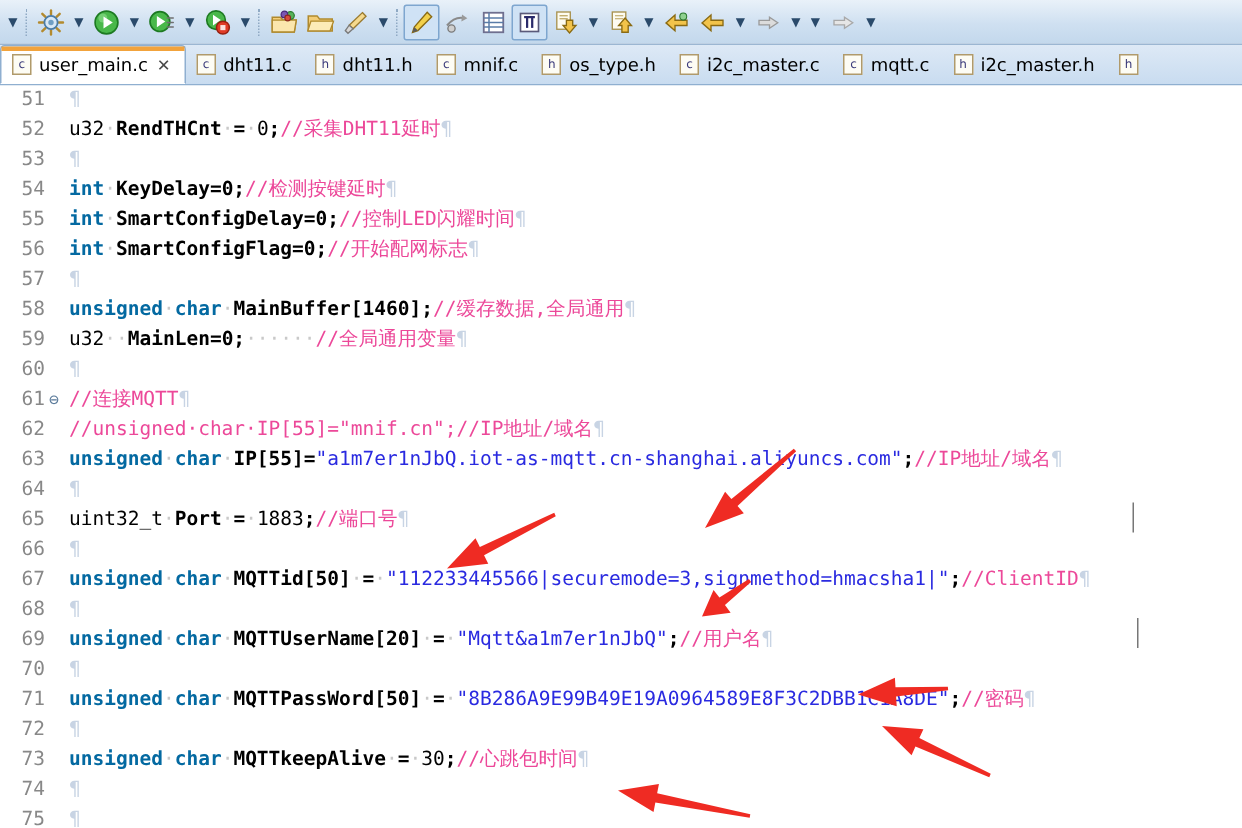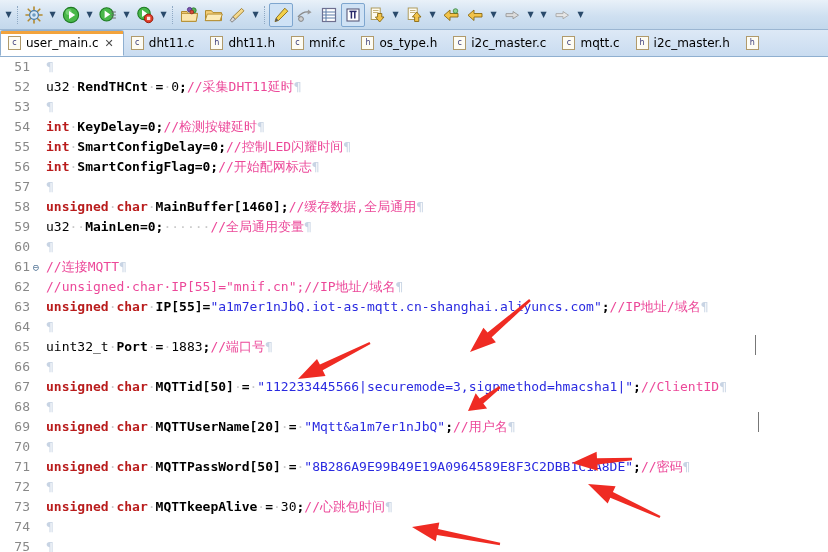--- a/index.html
+++ b/index.html
@@ -119,21 +119,21 @@
     font-family:"DejaVu Sans Mono","Liberation Mono",monospace;
     user-select:none;
   }
   .fold{
     display:inline-block;
     width:12px;text-align:center;
     color:#5a7a9a;font-size:11px;
     user-select:none;
   }
   .txt{display:inline-block;padding-left:4px;}
-  .kw{color:#b91c1c;font-weight:bold;}
+  .kw{color:#0369a1;font-weight:bold;}
   .ty{color:#000000;}
   .pl{color:#000000;font-weight:bold;}
   .cmz{color:#ec4899;}
   .st{color:#2a2ae0;}
   .num{color:#000000;}
   .pilcrow{color:#c8d4e4;}
   .ws{color:#c9c9c9;}
 
   
   .caret{

